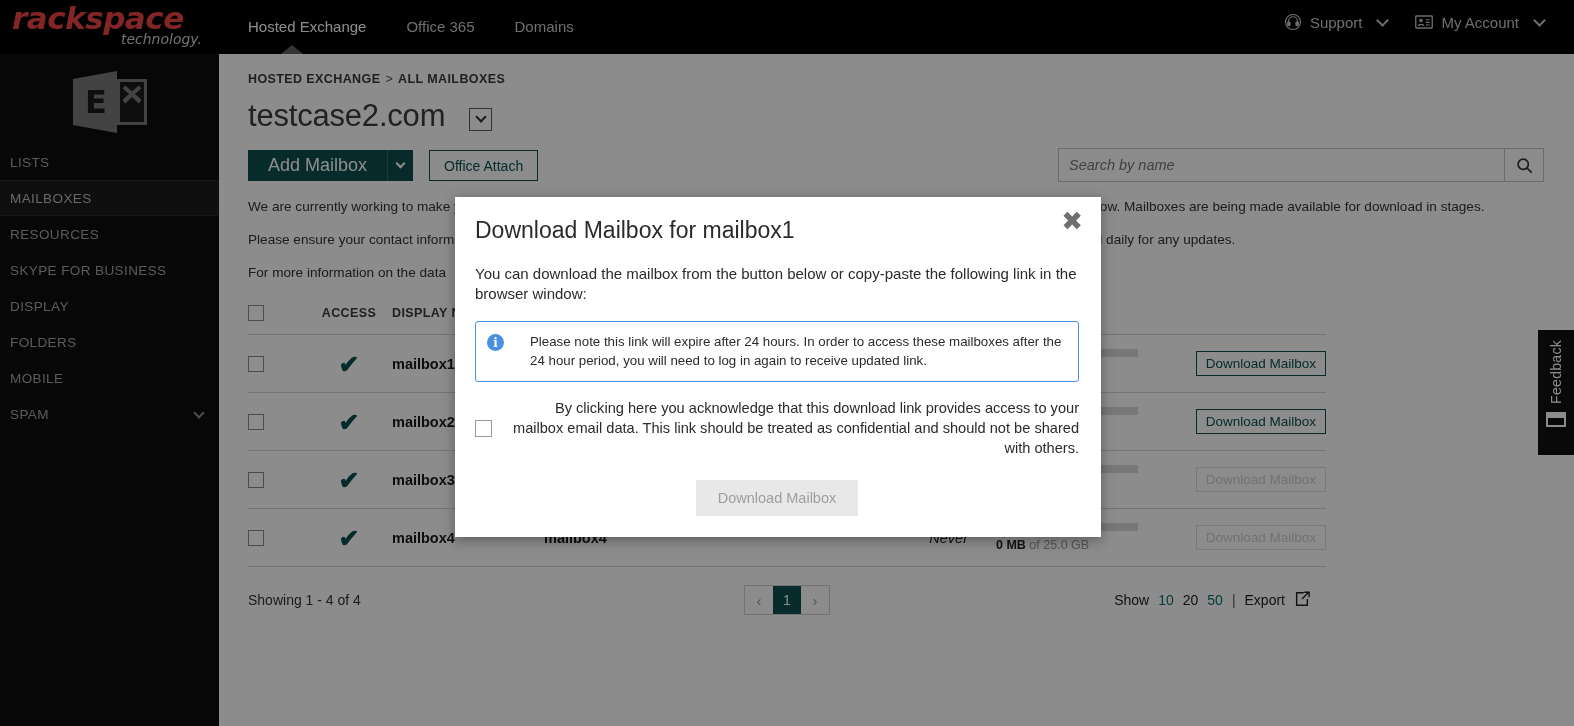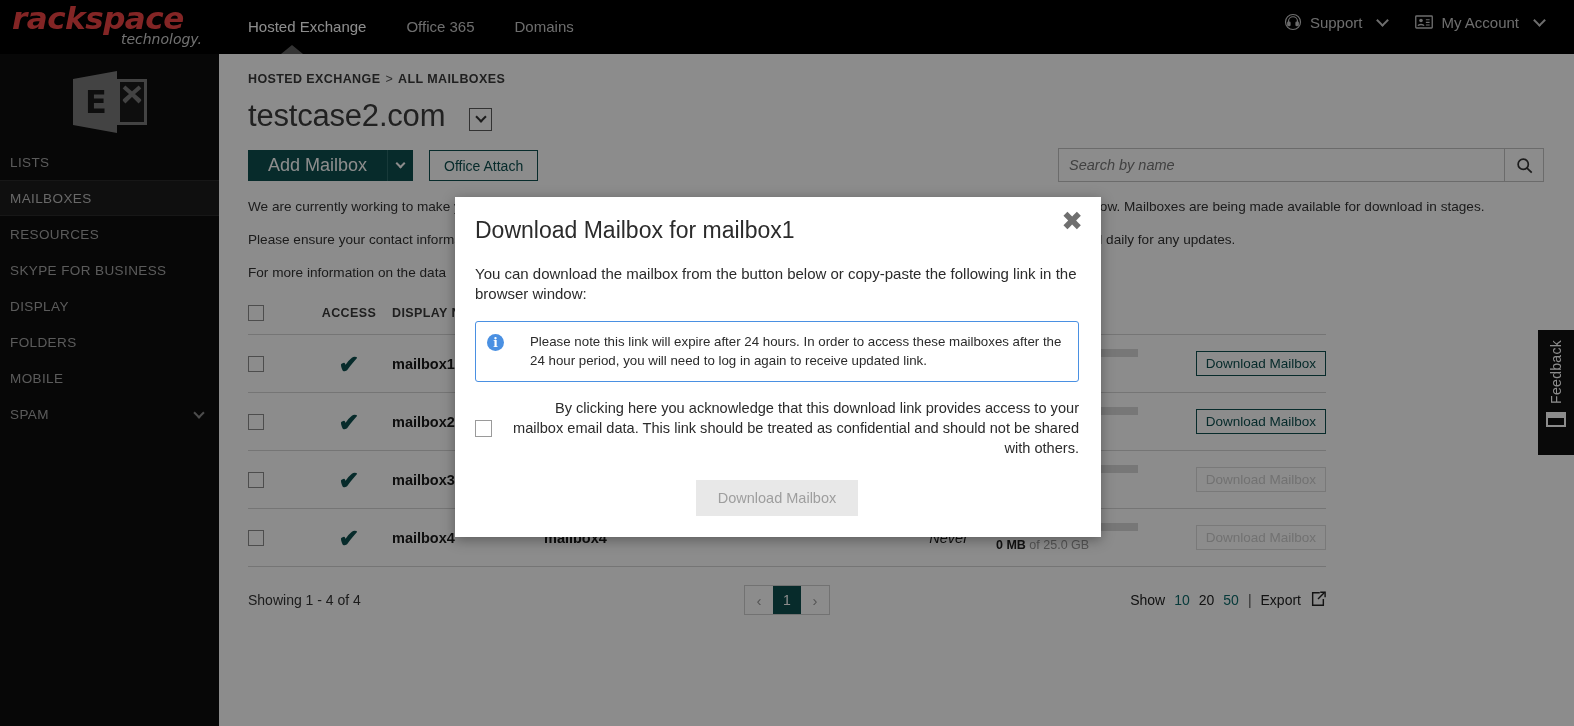--- a/index.html
+++ b/index.html
@@ -322,21 +322,21 @@
   }
   .pg {
     width: 28px; height: 28px;
     display:flex; align-items:center; justify-content:center;
     font-size: 14px; color: #9a9a9a; cursor: pointer;
     background: #fff;
   }
   .pg.cur { background: #0d4f4f; color: #fff; }
   .pg-arrow { font-size: 15px; }
   .rightfoot {
-    position: absolute; right: 0;
+    position: absolute; right: 16px;
     font-size: 14px; color: #333;
     display:flex; align-items:center; gap: 9px;
   }
   .lnk { color: #0d6b6b; cursor: pointer; }
   .lnk.dark { color:#222; }
   .divider-pipe { color:#555; }
 
   
   .feedback {
     position: absolute; right: 0; top: 330px;

